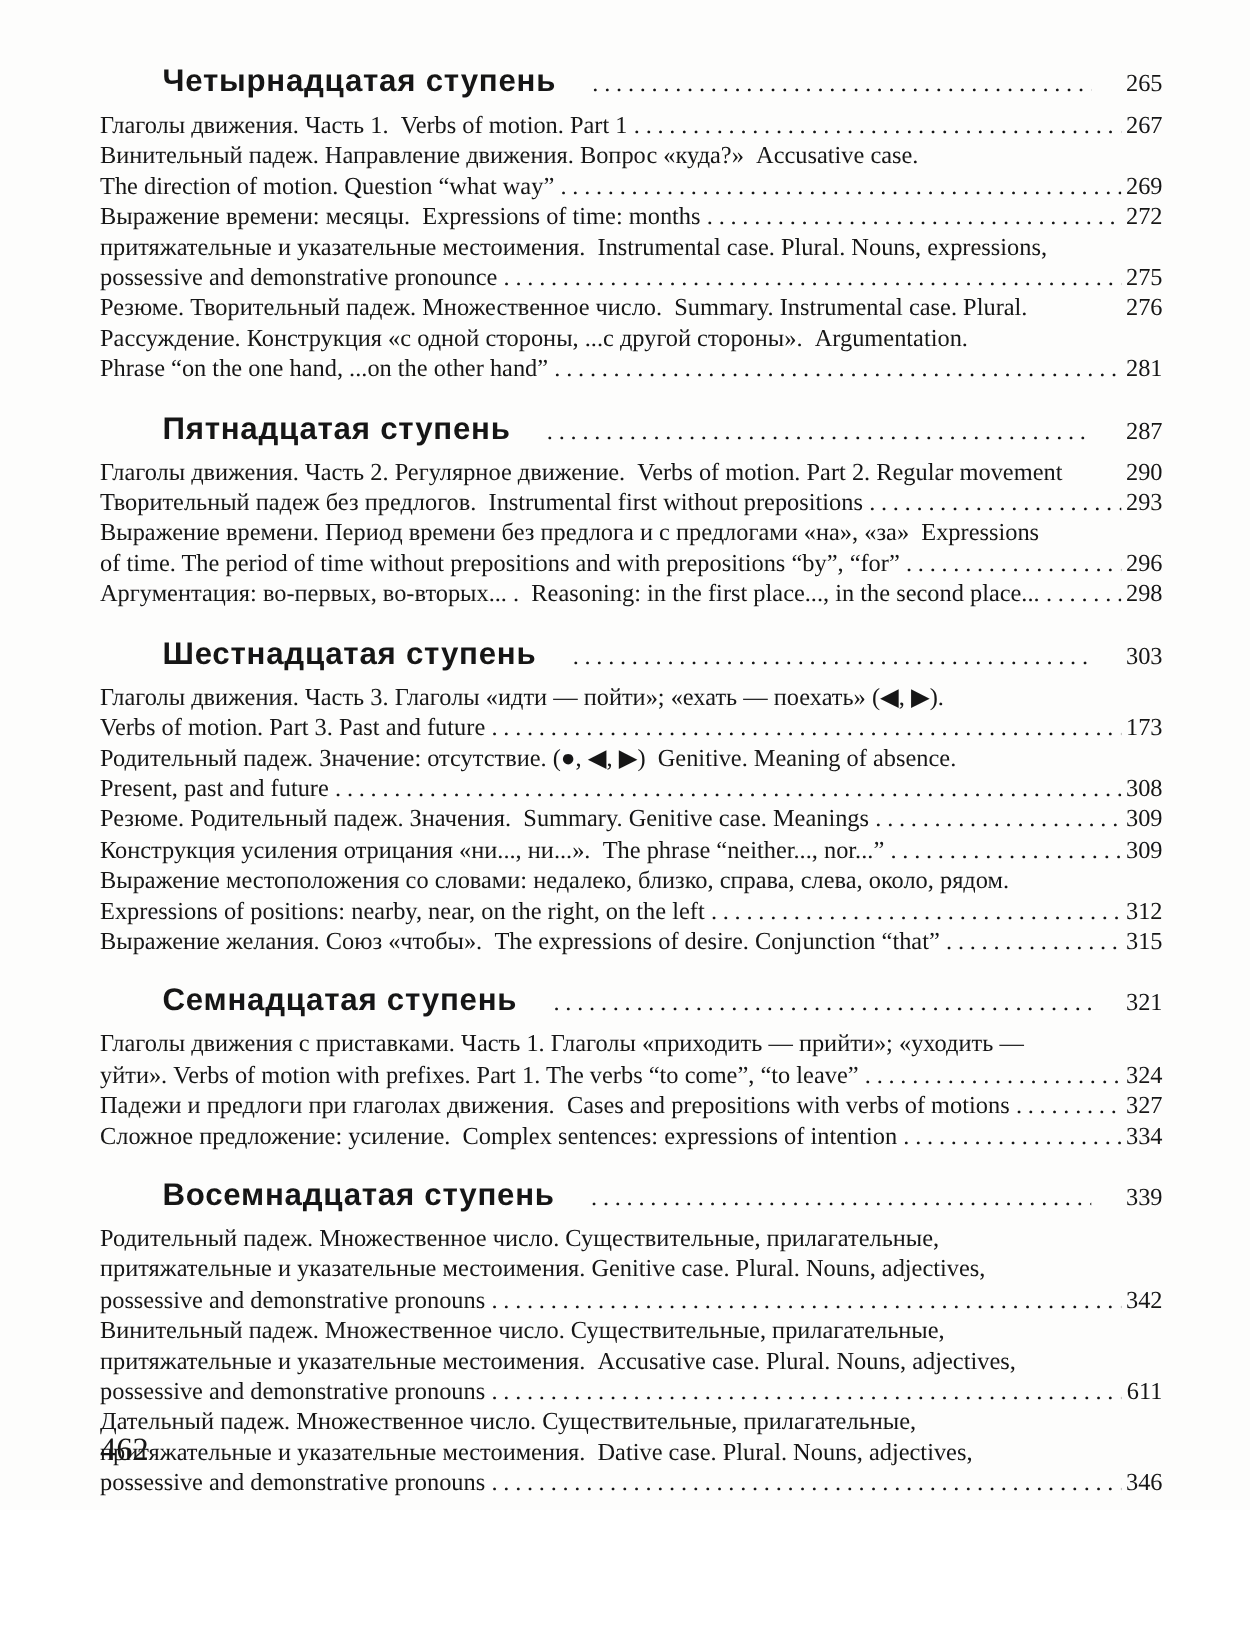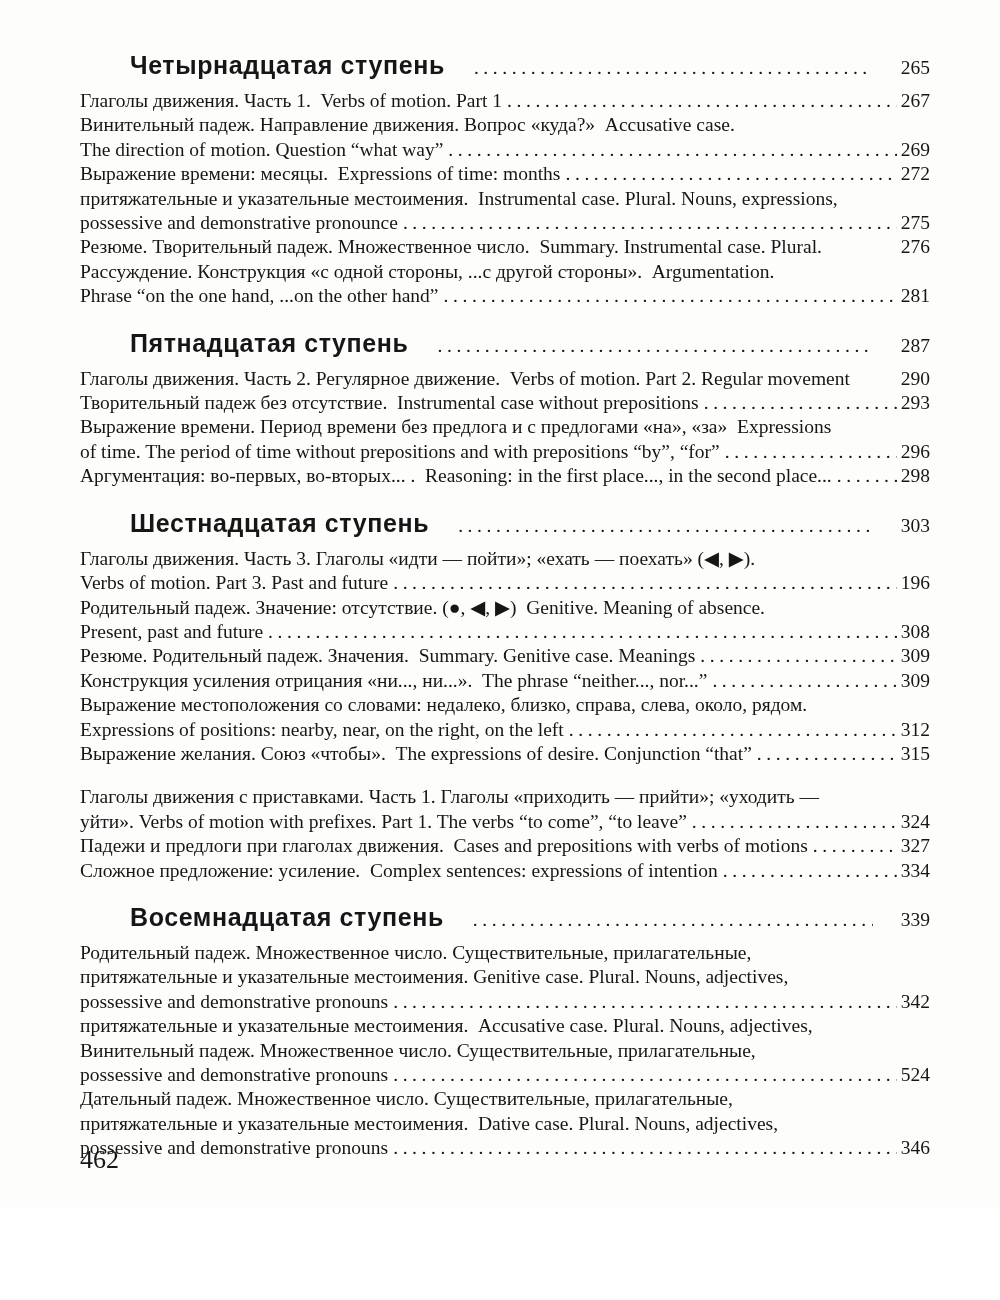--- a/index.html
+++ b/index.html
@@ -135,21 +135,21 @@
         </div>
         <div class="entry">
           <div class="line">
             <span class="text">Глаголы движения. Часть 2. Регулярное движение.  Verbs of motion. Part 2. Regular movement</span>
             <span class="spacer"></span>
             <span class="pg">290</span>
           </div>
         </div>
         <div class="entry">
           <div class="line">
-            <span class="text">Творительный падеж без отсутствие.  Instrumental case without prepositions</span>
+            <span class="text">Творительный падеж без предлогов.  Instrumental first without prepositions</span>
             <span class="leader"></span>
             <span class="pg">293</span>
           </div>
         </div>
         <div class="entry">
           <div class="line">
             <span class="text">Выражение времени. Период времени без предлога и с предлогами «на», «за»  Expressions</span>
           </div>
           <div class="line">
             <span class="text">of time. The period of time without prepositions and with prepositions “by”, “for”</span>
@@ -171,21 +171,21 @@
           <span class="leader"></span>
           <span class="pg">303</span>
         </div>
         <div class="entry">
           <div class="line">
             <span class="text">Глаголы движения. Часть 3. Глаголы «идти — пойти»; «ехать — поехать» (◀, ▶).</span>
           </div>
           <div class="line">
             <span class="text">Verbs of motion. Part 3. Past and future</span>
             <span class="leader"></span>
-            <span class="pg">196</span>
+            <span class="pg">173</span>
           </div>
         </div>
         <div class="entry">
           <div class="line">
             <span class="text">Родительный падеж. Значение: отсутствие. (●, ◀, ▶)  Genitive. Meaning of absence.</span>
           </div>
           <div class="line">
             <span class="text">Present, past and future</span>
             <span class="leader"></span>
             <span class="pg">308</span>
@@ -217,20 +217,25 @@
         </div>
         <div class="entry">
           <div class="line">
             <span class="text">Выражение желания. Союз «чтобы».  The expressions of desire. Conjunction “that”</span>
             <span class="leader"></span>
             <span class="pg">315</span>
           </div>
         </div>
       </section>
       <section class="toc-section">
+        <div class="sec-heading">
+          <span class="h-text">Семнадцатая ступень</span>
+          <span class="leader"></span>
+          <span class="pg">321</span>
+        </div>
         <div class="entry">
           <div class="line">
             <span class="text">Глаголы движения с приставками. Часть 1. Глаголы «приходить — прийти»; «уходить —</span>
           </div>
           <div class="line">
             <span class="text">уйти». Verbs of motion with prefixes. Part 1. The verbs “to come”, “to leave”</span>
             <span class="leader"></span>
             <span class="pg">324</span>
           </div>
         </div>
@@ -263,29 +268,29 @@
             <span class="text">притяжательные и указательные местоимения. Genitive case. Plural. Nouns, adjectives,</span>
           </div>
           <div class="line">
             <span class="text">possessive and demonstrative pronouns</span>
             <span class="leader"></span>
             <span class="pg">342</span>
           </div>
         </div>
         <div class="entry">
           <div class="line">
+            <span class="text">Винительный падеж. Множественное число. Существительные, прилагательные,</span>
+          </div>
+          <div class="line">
             <span class="text">притяжательные и указательные местоимения.  Accusative case. Plural. Nouns, adjectives,</span>
           </div>
           <div class="line">
-            <span class="text">Винительный падеж. Множественное число. Существительные, прилагательные,</span>
-          </div>
-          <div class="line">
             <span class="text">possessive and demonstrative pronouns</span>
             <span class="leader"></span>
-            <span class="pg">524</span>
+            <span class="pg">611</span>
           </div>
         </div>
         <div class="entry">
           <div class="line">
             <span class="text">Дательный падеж. Множественное число. Существительные, прилагательные,</span>
           </div>
           <div class="line">
             <span class="text">притяжательные и указательные местоимения.  Dative case. Plural. Nouns, adjectives,</span>
           </div>
           <div class="line">

